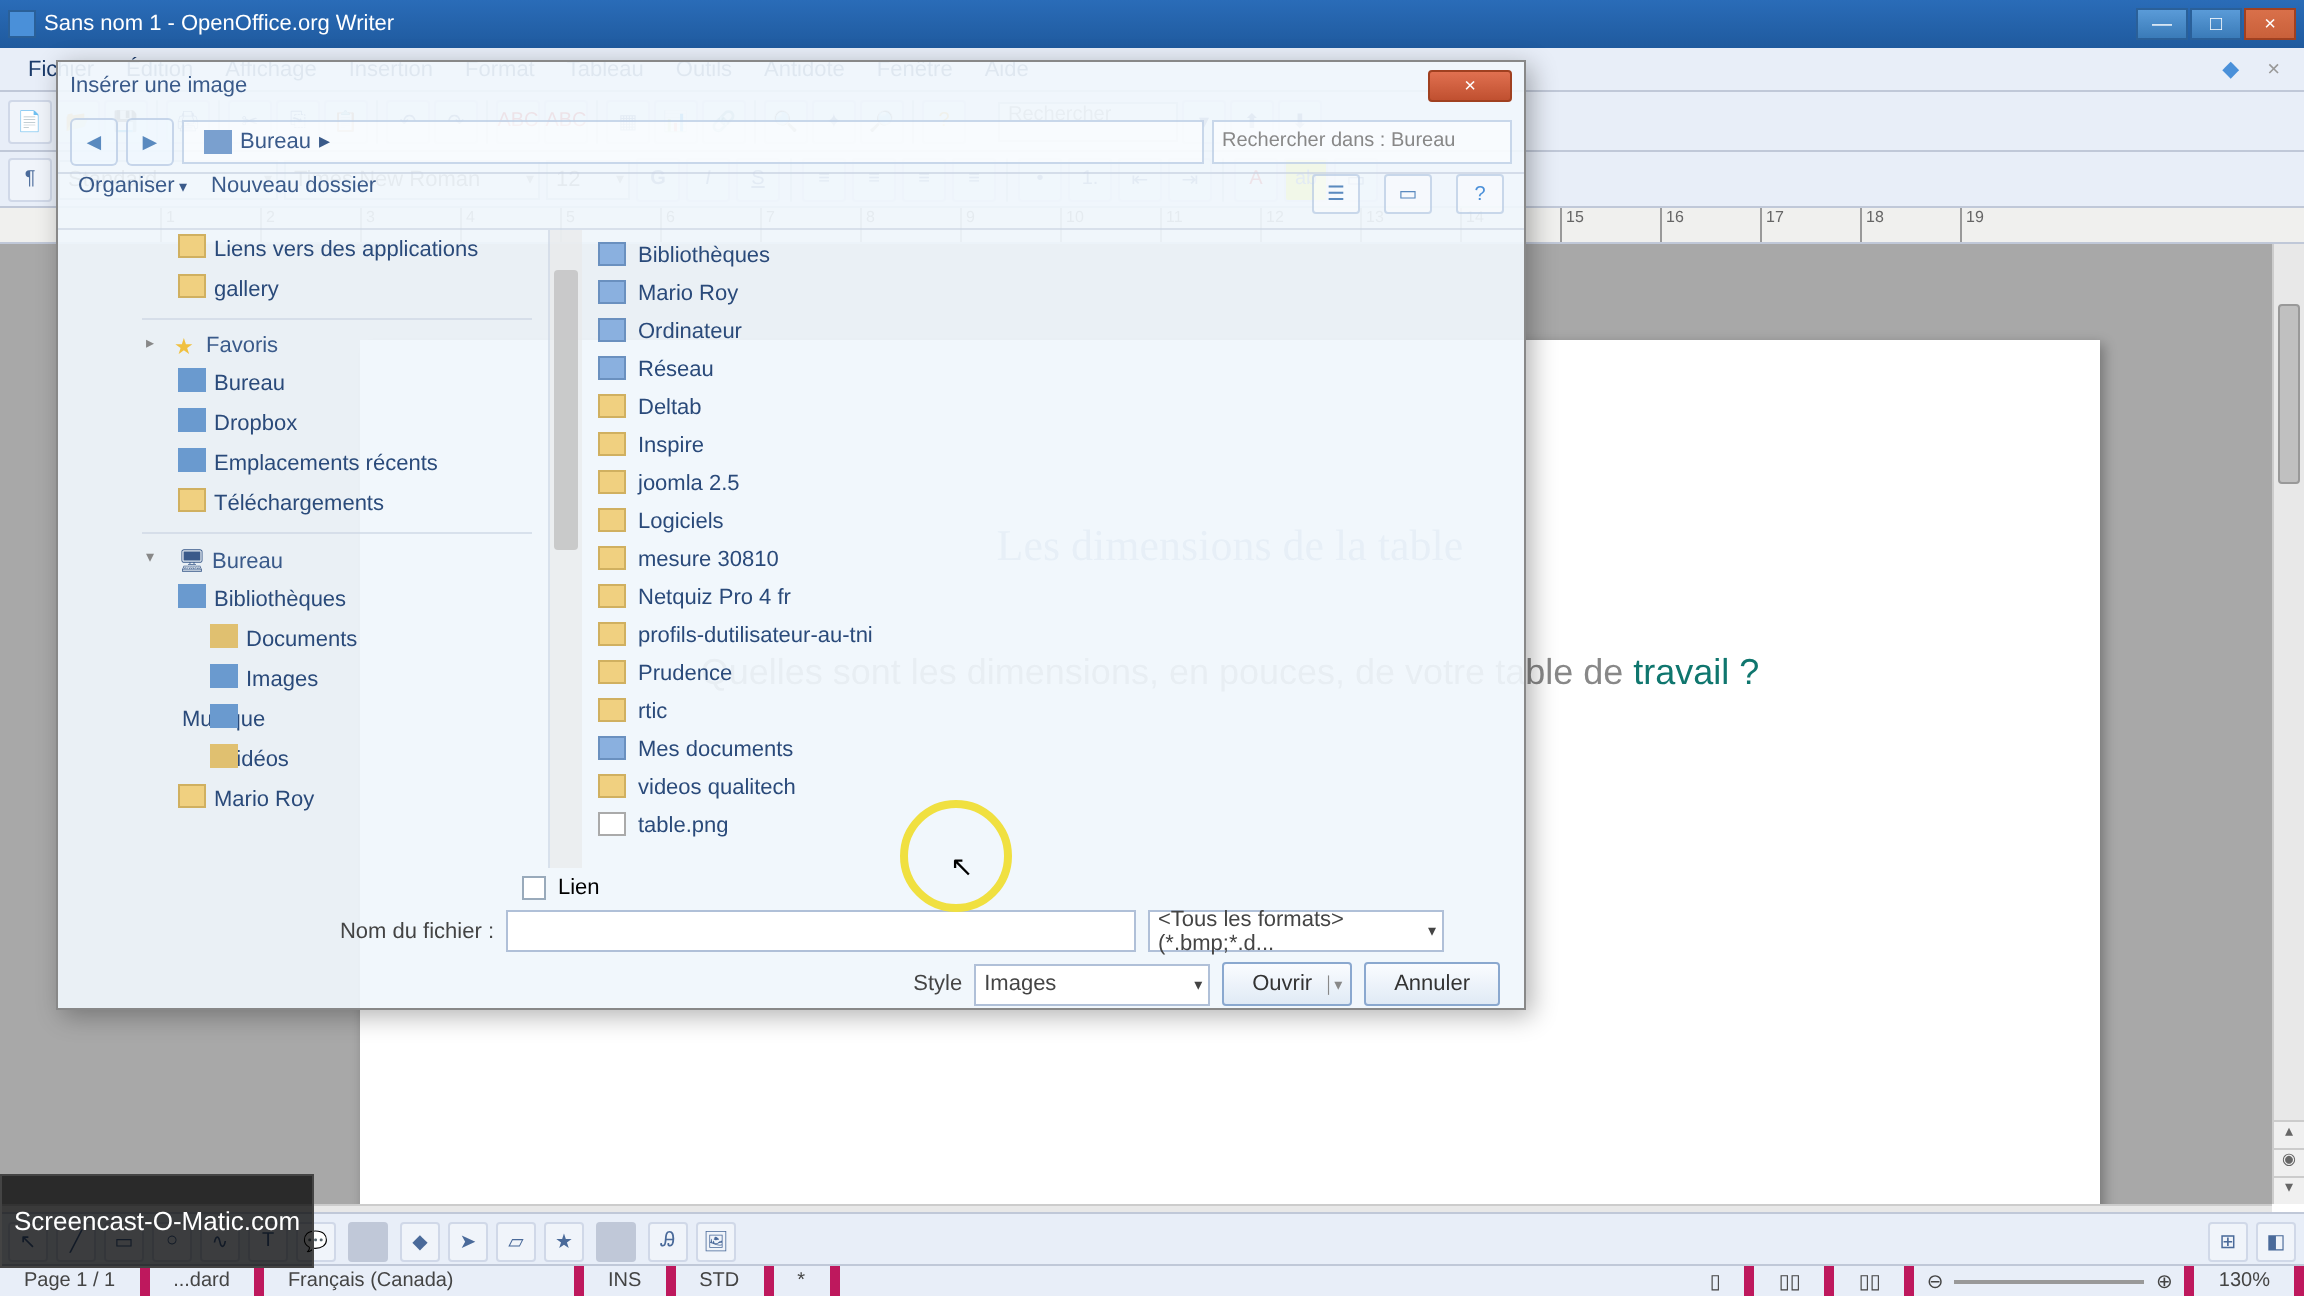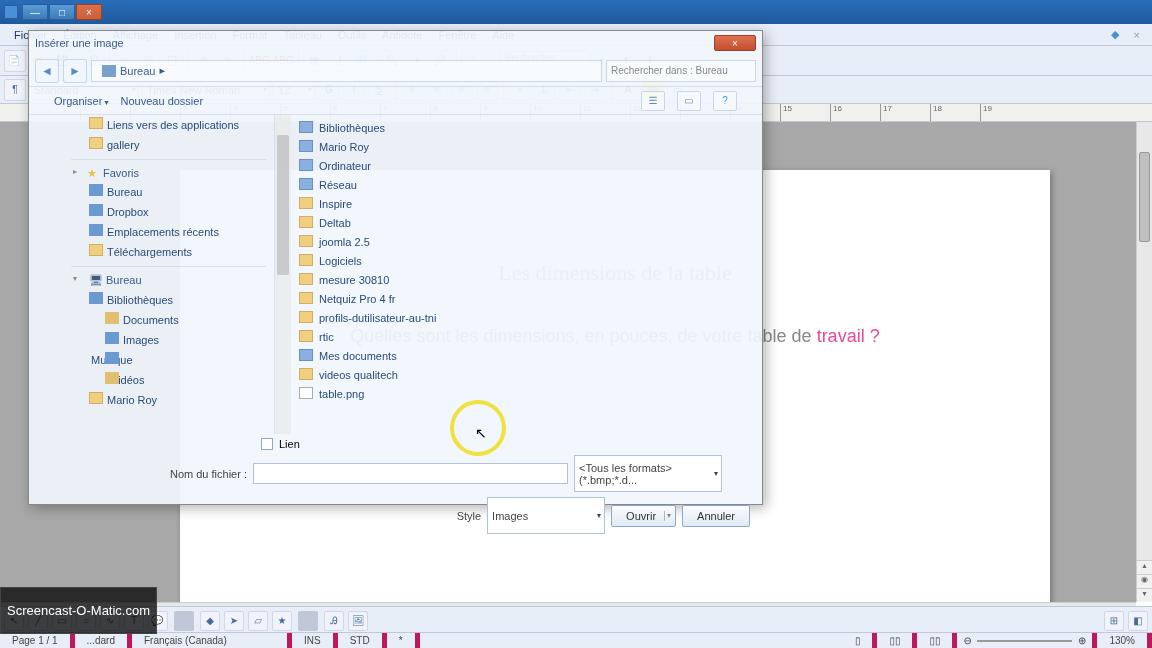--- a/index.html
+++ b/index.html
@@ -29,21 +29,21 @@
 .combo::after { content: "▾"; position: absolute; right: 2px; font-size: 8px; color: #888; }
 
 .ruler { height: 18px; background: #f0f0ee; border-bottom: 1px solid #c0c8d8; position: relative; }
 .ruler-inner { position: absolute; left: 80px; right: 20px; height: 100%; display: flex; font-size: 8px; color: #666; }
 .ruler-inner span { flex: 0 0 50px; border-left: 1px solid #999; padding-left: 2px; }
 
 .doc-area { position: absolute; top: 122px; left: 0; right: 16px; bottom: 46px; background: #a8a8a8; overflow: hidden; }
 .page { position: absolute; top: 48px; left: 180px; width: 870px; height: 900px; background: #fff; box-shadow: 2px 2px 6px rgba(0,0,0,.3); padding: 90px 100px; }
 .page h3 { font-family: "Times New Roman", serif; font-size: 22px; color: #7a97b8; font-weight: normal; text-align: center; margin-bottom: 40px; }
 .page p { font-family: "Times New Roman", serif; font-size: 18px; color: #888; text-align: center; }
-.page p .dark { color: #ec4899; }
+.page p .dark { color: #0f766e; }
 
 .vscroll { position: absolute; top: 122px; right: 0; bottom: 46px; width: 16px; background: #e8e8e8; border-left: 1px solid #ccc; }
 .vscroll .thumb { position: absolute; top: 30px; left: 2px; right: 2px; height: 90px; background: #c0c0c0; border: 1px solid #999; border-radius: 2px; }
 .vscroll-nav { position: absolute; bottom: 0; left: 0; right: 0; display: flex; flex-direction: column; }
 .vscroll-nav div { height: 14px; border-top: 1px solid #ccc; background: #f0f0f0; font-size: 8px; text-align: center; color: #666; }
 
 .hscroll { position: absolute; bottom: 30px; left: 0; right: 16px; height: 16px; background: #e8e8e8; border-top: 1px solid #ccc; }
 
 .bottombar { position: absolute; bottom: 14px; left: 0; right: 0; height: 28px; background: #e8eef8; border-top: 1px solid #c0c8d8; display: flex; align-items: center; padding: 0 4px; gap: 4px; }
 .bottombar .tool { width: 20px; height: 20px; }
@@ -60,21 +60,21 @@
 .dlg-title .spacer { flex: 1; }
 .dlg-title .close { width: 42px; height: 16px; background: linear-gradient(#e07050,#c05030); border: 1px solid #a04020; color: #fff; font-size: 10px; display: flex; align-items: center; justify-content: center; border-radius: 2px; }
 
 .dlg-nav { height: 32px; display: flex; align-items: center; padding: 0 6px; gap: 4px; border-bottom: 1px solid rgba(200,210,225,.7); }
 .navbtn { width: 24px; height: 24px; background: rgba(240,248,255,.6); border: 1px solid rgba(180,200,225,.7); border-radius: 3px; display: flex; align-items: center; justify-content: center; color: #5a8abf; font-size: 12px; }
 .breadcrumb { flex: 1; height: 22px; border: 1px solid rgba(180,200,225,.7); background: rgba(255,255,255,.5); display: flex; align-items: center; padding: 0 4px; font-size: 11px; color: #3a5a8a; }
 .breadcrumb .seg { padding: 0 6px; display: flex; align-items: center; gap: 4px; }
 .breadcrumb .seg .ico { width: 14px; height: 12px; background: #7aa0cf; }
 .dlg-search { width: 150px; height: 22px; border: 1px solid rgba(180,200,225,.7); background: rgba(255,255,255,.5); font-size: 10px; color: #888; padding: 0 4px; display: flex; align-items: center; }
 
-.dlg-toolbar { height: 28px; display: flex; align-items: center; padding: 0 25px; gap: 12px; font-size: 11px; color: #3a5a8a; border-bottom: 1px solid rgba(200,210,225,.6); }
+.dlg-toolbar { height: 28px; display: flex; padding: 0 10px; gap: 12px; font-size: 11px; color: #3a5a8a; border-bottom: 1px solid rgba(200,210,225,.6); }
 .dlg-toolbar .opt::after { content: " ▾"; font-size: 8px; }
 .dlg-toolbar .spacer { flex: 1; }
 .dlg-toolbar .viewbtn { width: 24px; height: 20px; border: 1px solid rgba(180,200,225,.7); background: rgba(255,255,255,.4); border-radius: 2px; display: flex; align-items: center; justify-content: center; font-size: 10px; color: #5a8abf; }
 
 .dlg-body { position: absolute; top: 84px; left: 0; right: 0; bottom: 70px; display: flex; margin-left: 34px; }
 .dlg-side { width: 212px; border-right: 1px solid rgba(200,210,225,.6); overflow-y: auto; font-size: 11px; }
 .side-hdr { padding: 3px 8px 3px 26px; color: #3a5a8a; position: relative; }
 .side-hdr .exp { position: absolute; left: 10px; font-size: 8px; color: #888; }
 .side-hdr.star::before { content: "★"; color: #f0c040; position: absolute; left: 24px; }
 .side-hdr.star { padding-left: 40px; }
@@ -91,36 +91,37 @@
 .list-item .ico { position: absolute; left: 8px; top: 2px; width: 14px; height: 12px; background: #f0d080; border: 1px solid #d0b060; }
 .list-item .ico.sys { background: #8ab0df; border-color: #6a90bf; }
 .list-item .ico.file { background: #fff; border-color: #aaa; }
 
 .dlg-bottom { position: absolute; bottom: 0; left: 0; right: 0; height: 70px; padding: 4px 12px; font-size: 11px; }
 .dlg-row { display: flex; align-items: center; gap: 6px; margin-bottom: 5px; }
 .dlg-row.lien { padding-left: 220px; }
 .dlg-row label { width: 206px; text-align: right; color: #444; }
 .dlg-row label.short { width: 54px; }
 .dlg-input { height: 21px; border: 1px solid #b0c0d8; background: #fff; padding: 0 4px; }
-.dlg-combo { height: 37px; border: 1px solid #b0c0d8; background: #fff; padding: 0 16px 0 4px; position: relative; display: flex; align-items: center; color: #444; }
+.dlg-combo { height: 21px; border: 1px solid #b0c0d8; background: #fff; padding: 0 16px 0 4px; position: relative; display: flex; align-items: center; color: #444; }
 .dlg-combo::after { content: "▾"; position: absolute; right: 3px; font-size: 8px; }
 .dlg-btn { height: 22px; padding: 0 14px; border: 1px solid #8aa8cf; background: linear-gradient(#fafcff,#e0eaf5); border-radius: 2px; display: flex; align-items: center; color: #333; }
 .dlg-btn.split { padding-right: 4px; }
 .dlg-btn.split::after { content: "│▾"; margin-left: 6px; font-size: 8px; color: #888; }
 .chk { width: 12px; height: 12px; border: 1px solid #9ab; background: #fff; }
 
 .cursor-ring { position: absolute; top: 400px; left: 450px; width: 56px; height: 56px; border: 4px solid #f0e040; border-radius: 50%; z-index: 150; pointer-events: none; }
 .cursor-ptr { position: absolute; top: 425px; left: 475px; z-index: 151; font-size: 14px; color: #000; pointer-events: none; }
 </style>
 </head>
 <body>
 
 <div class="window">
   <div class="titlebar">
     <span class="icon"></span>
+    <span class="titlebar-text">Sans nom 1 - OpenOffice.org Writer</span>
     <div class="winbtns">
       <div class="winbtn">—</div>
       <div class="winbtn">□</div>
       <div class="winbtn close">×</div>
     </div>
   </div>
 
   <div class="menubar">
     <span>Fichier</span>
     <span>Édition</span>
@@ -329,27 +330,28 @@
       <div class="side-item"><span class="ico folder"></span><span>Mario Roy</span></div>
     </div>
     <div class="side-scroll">
         <div class="th"></div>
       </div>
     <div class="dlg-list" id="dlg-list">
         <div class="list-item"><span class="ico sys"></span><span>Bibliothèques</span></div>
         <div class="list-item"><span class="ico sys"></span><span>Mario Roy</span></div>
         <div class="list-item"><span class="ico sys"></span><span>Ordinateur</span></div>
         <div class="list-item"><span class="ico sys"></span><span>Réseau</span></div>
+        <div class="list-item"><span class="ico"></span><span>Deltab</span></div>
         <div class="list-item"><span class="ico"></span><span>Inspire</span></div>
-        <div class="list-item"><span class="ico"></span><span>Deltab</span></div>
         <div class="list-item"><span class="ico"></span><span>joomla 2.5</span></div>
         <div class="list-item"><span class="ico"></span><span>Logiciels</span></div>
         <div class="list-item"><span class="ico"></span><span>mesure 30810</span></div>
         <div class="list-item"><span class="ico"></span><span>Netquiz Pro 4 fr</span></div>
         <div class="list-item"><span class="ico"></span><span>profils-dutilisateur-au-tni</span></div>
+        <div class="list-item"><span class="ico"></span><span>Prudence</span></div>
         <div class="list-item"><span class="ico"></span><span>rtic</span></div>
         <div class="list-item"><span class="ico sys"></span><span>Mes documents</span></div>
         <div class="list-item"><span class="ico"></span><span>videos qualitech</span></div>
         <div class="list-item"><span class="ico file"></span><span>table.png</span></div>
       </div>
   </div>
 
   <div class="dlg-bottom">
     <div class="dlg-row lien">
       <span class="chk"></span>

